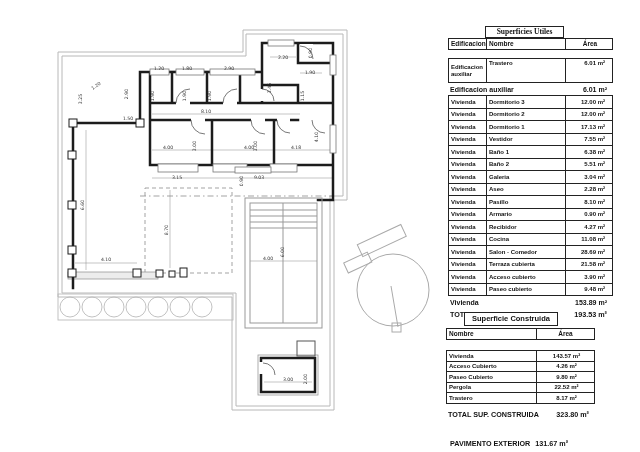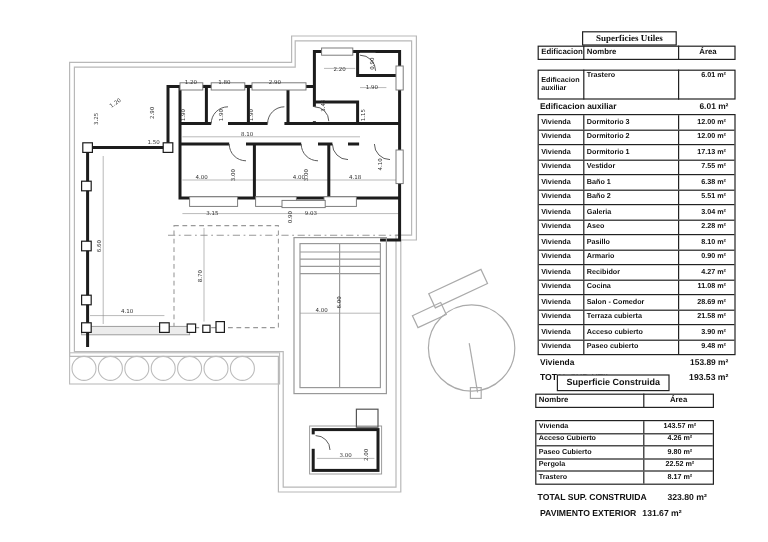--- a/index.html
+++ b/index.html
@@ -23,21 +23,21 @@
   .c{padding:0 2px;overflow:hidden;}
   .c2,.c3{border-left:1px solid #222;height:100%;display:flex;align-items:center;}
   .c3{justify-content:flex-end;padding-right:7px;}
   .data-row{font-size:6px;height:11.5px;line-height:6.5px;}
   .data-row.tall{height:23px;}
   .sub-row,.tot-row{display:flex;justify-content:space-between;align-items:center;padding:0 2px;}
   .sub-row{font-size:7px;height:12px;}
   .tot-row{font-size:7.2px;height:13px;}
   .sub-row .v,.tot-row .v{padding-right:4px;}
   #tabla-construida .c3{justify-content:center;padding-right:0;}
-  .footer-line{margin-top:2px;font-size:7.2px;padding-left:4px;white-space:nowrap;}
+  .footer-line{margin-top:18px;font-size:7.2px;padding-left:4px;white-space:nowrap;}
 </style>
 </head>
 <body>
 
 <div id="plan-wrap">
 <svg id="plan" width="448" height="452" viewBox="0 0 448 452" xmlns="http://www.w3.org/2000/svg">
 
   <g stroke="#b8b8b8" fill="none" stroke-width="1">
     <polygon points="58,52 243,52 243,30 347,30 347,200 334,200 334,410 232,410 232,297 58,297"></polygon>
     <polygon points="62,56 246,56 246,34 343,34 343,196 330,196 330,406 236,406 236,293 62,293"></polygon>

